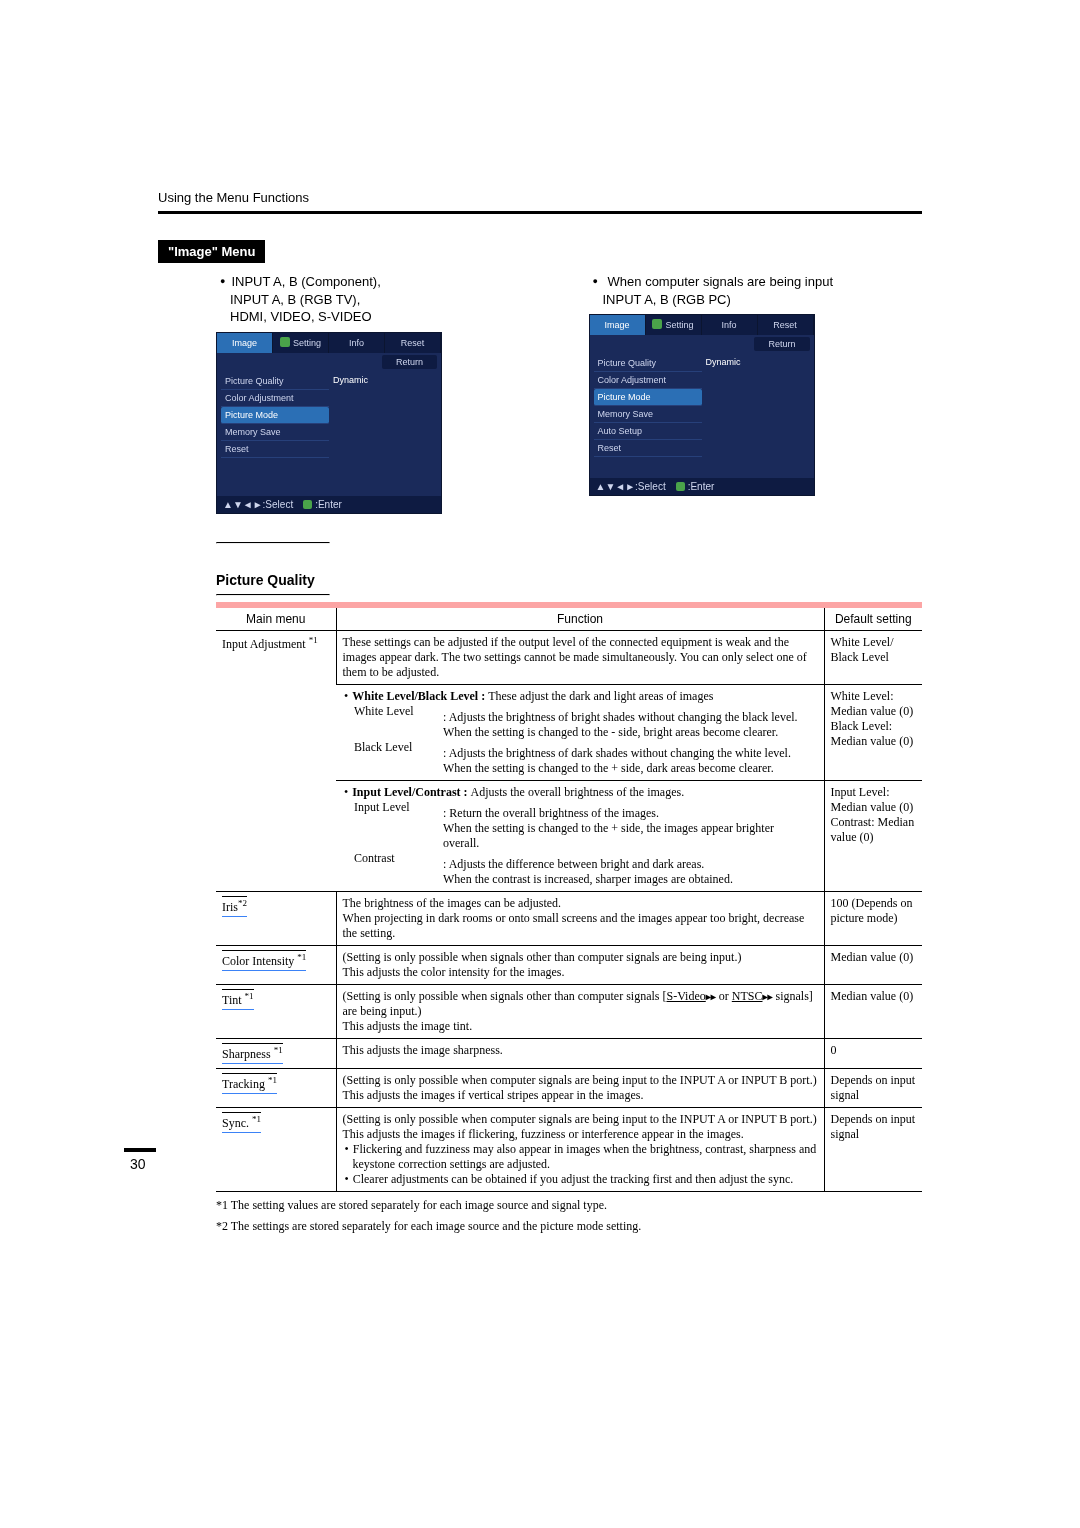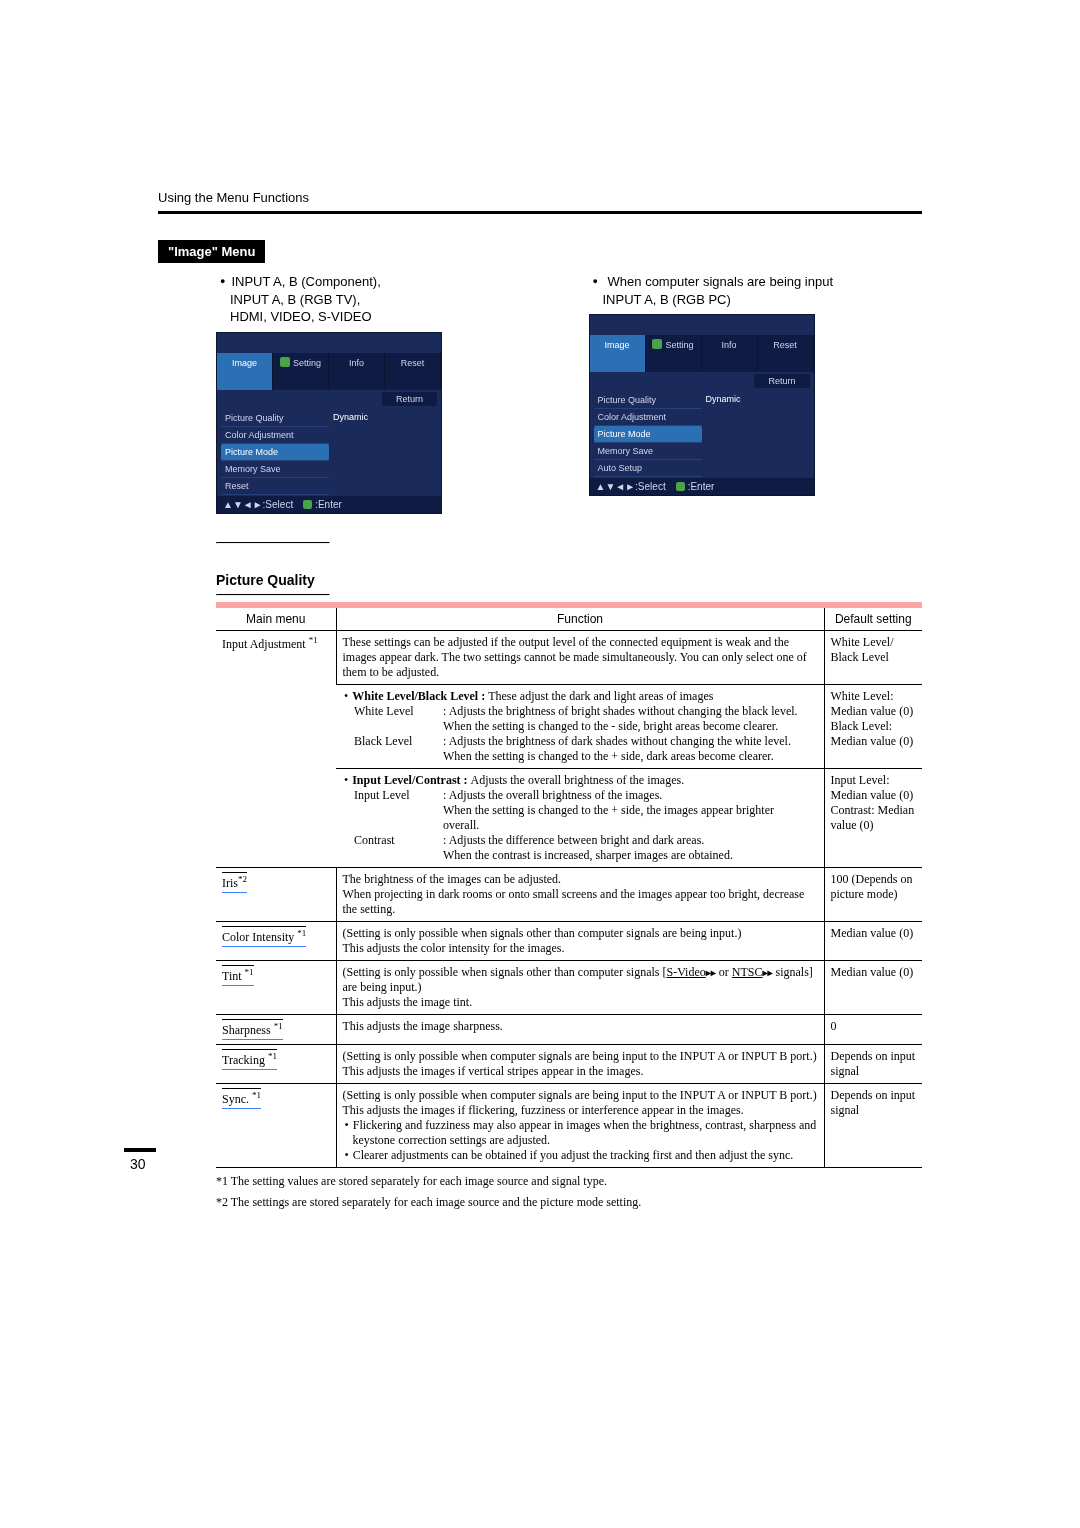--- a/index.html
+++ b/index.html
@@ -69,23 +69,22 @@
     height: 180px;
     background: #1a2a5a;
     font-family: Arial, Helvetica, sans-serif;
     font-size: 9px;
     color: #cfd6ee;
     position: relative;
     border: 1px solid #0b1530;
   }
   .osd-tabs {
     display: flex;
-    height: 37px;
+    height: 20px;
     background: #0e1b42;
-    margin-top: 20px;
   }
   .osd-tab {
     flex: 1;
     text-align: center;
     line-height: 20px;
     border-right: 1px solid #0b1530;
   }
   .osd-tab.img-tab { background: #2b6fb5; color: #fff; }
   .osd-set-icon {
     width: 10px; height: 10px; display: inline-block;
@@ -163,20 +162,21 @@
   .c-def { width: 98px; }
   .fn-term {
     display: inline-block;
     width: 86px;
     vertical-align: top;
   }
   .fn-body {
     display: inline-block;
     width: calc(100% - 94px);
     vertical-align: top;
+    margin-top: 6px;
   }
   .bold-head { font-weight: bold; }
   .bullet {
     padding-left: 10px;
     text-indent: -8px;
   }
   .bullet::before {
     content: "\2022";
     margin-right: 4px;
   }
@@ -332,21 +332,21 @@
           </td>
           <td style="white-space:pre-line">White Level: Median value (0)
 Black Level: Median value (0)</td>
         </tr>
         <tr class="row-sub-border">
           <td>
             <div class="bullet"><span class="bold-head">Input Level/Contrast : </span><span>Adjusts the overall brightness of the images.</span></div>
             <div style="margin-left:12px">
               <span class="fn-term">Input Level</span>
               <span class="fn-body">
-                <span>: Adjusts the overall brightness of the images.</span><br>
+                <span>: Return the overall brightness of the images.</span><br>
                 <span>When the setting is changed to the + side, the images appear brighter overall.</span>
               </span>
             </div>
             <div style="margin-left:12px">
               <span class="fn-term">Contrast</span>
               <span class="fn-body">
                 <span>: Adjusts the difference between bright and dark areas.</span><br>
                 <span>When the contrast is increased, sharper images are obtained.</span>
               </span>
             </div>

